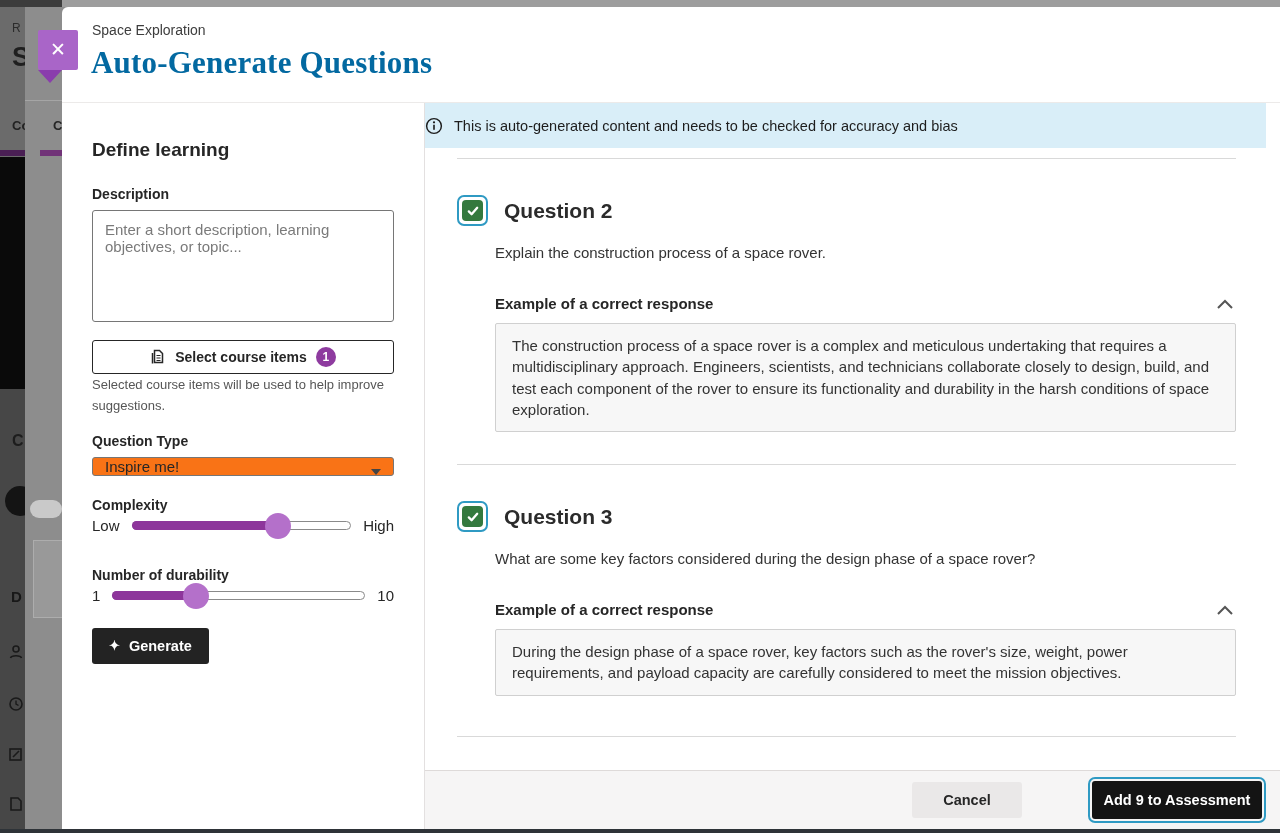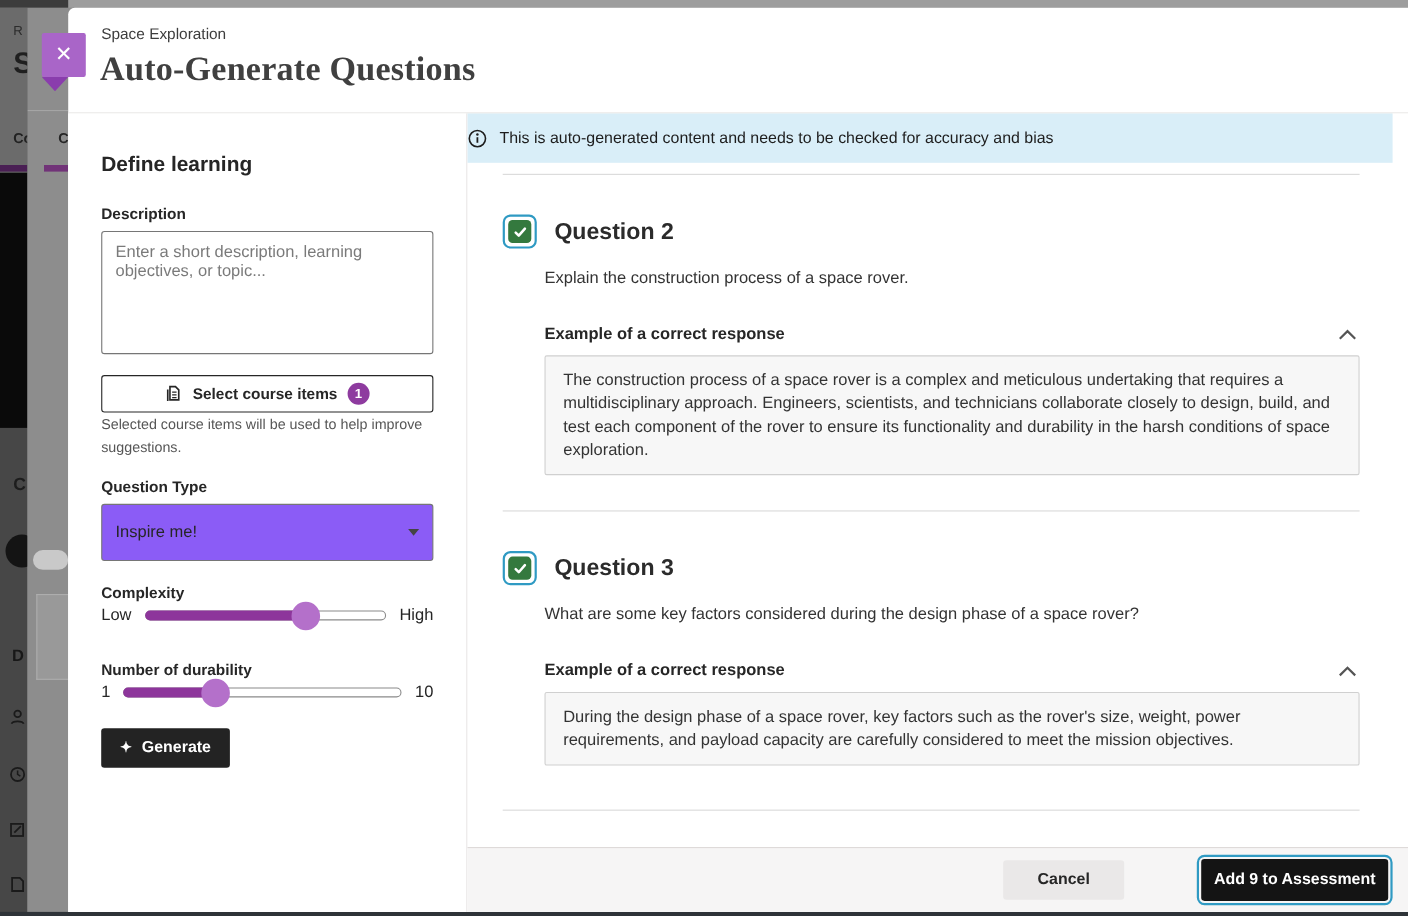--- a/index.html
+++ b/index.html
@@ -30,21 +30,21 @@
   .top-strip { position: absolute; left: 0; top: 0; width: 1280px; height: 7px; background: #9d9d9d; }
   .top-strip-dark { position: absolute; left: 0; top: 0; width: 62px; height: 7px; background: #3c3c3c; }
   .bottom-strip { position: absolute; left: 0; top: 829px; width: 1280px; height: 4px; background: #2e3338; }
 
   
   .modal { position: absolute; left: 62px; top: 7px; width: 1218px; height: 822px;
            background: #fff; border-radius: 6px 0 0 0; display: flex; flex-direction: column; }
   .m-header { position: relative; height: 96px; flex: 0 0 96px; border-bottom: 1px solid #eceae9; padding-left: 30px; }
   .eyebrow { position: absolute; left: 30px; top: 15px; font-size: 14px; color: #3d3d3d; }
   .m-title { position: absolute; left: 29px; top: 38px; font-family: "Liberation Serif", "DejaVu Serif", serif;
-             font-size: 31px; font-weight: 700; color: #404040; letter-spacing: .2px; }
+             font-size: 31px; font-weight: 700; color: #0369a1; letter-spacing: .2px; }
   .close-btn { position: absolute; left: -24px; top: 23px; width: 40px; height: 40px; background: #a965c8;
                border: 0; cursor: pointer; color: #fff; font-size: 19px; line-height: 40px; text-align: center;
                border-radius: 2px; z-index: 5; font-family: "Liberation Sans", sans-serif; }
   .close-tail { position: absolute; left: -24px; top: 63px; width: 24px; height: 13px; background: #8a3dad;
                 clip-path: polygon(0 0, 100% 0, 50% 100%); z-index: 5; }
 
   .m-body { display: flex; flex: 1; min-height: 0; }
 
   
   .panel { flex: 0 0 363px; border-right: 1px solid #e3e0e0; padding: 36px 30px 0 30px; background: #fff; }
@@ -55,23 +55,23 @@
               color: #262626; resize: none; }
   .desc-box::placeholder { color: #7a7a7a; }
   .sel-btn { margin-top: 14px; width: 100%; height: 34px; background: #fff; border: 1px solid #262626;
              border-radius: 3px; display: flex; align-items: center; justify-content: center; gap: 9px;
              font-size: 14px; font-weight: 700; color: #262626; cursor: pointer;
              font-family: "Liberation Sans", sans-serif; }
   .badge { display: inline-flex; align-items: center; justify-content: center; width: 20px; height: 20px;
            border-radius: 50%; background: #8e3b9f; color: #fff; font-size: 12px; font-weight: 700; }
   .helper { font-size: 13px; color: #565656; line-height: 1.65; }
   .qt-label { margin-top: 16px; }
-  .select { margin-top: 8px; width: 100%; height: 52px; border: 1px solid #767676; border-radius: 3px;
-            display: flex; align-items: center; justify-content: space-between; padding: 0 12px;
-            font-size: 15px; color: #262626; cursor: pointer; background: #8b5cf6; }
+  .select { margin-top: 8px; width: 100%; height: 19px; border: 1px solid #767676; border-radius: 3px;
+            display: flex; align-items: flex-end; justify-content: space-between; padding: 0 12px;
+            font-size: 15px; color: #262626; cursor: pointer; background: #f97316; }
   .caret { width: 0; height: 0; border-left: 5px solid transparent; border-right: 5px solid transparent;
            border-top: 6px solid #444; }
   .slider-row { margin-top: 0; display: flex; align-items: center; gap: 12px; height: 26px; }
   .s-end { font-size: 15px; color: #262626; flex: 0 0 auto; }
   .track { position: relative; flex: 1; height: 9px; border: 1px solid #8a8a8a; border-radius: 6px; background: #fff; }
   .fill { position: absolute; left: -1px; top: -1px; height: 9px; background: #8d359b; border-radius: 6px 0 0 6px; }
   .thumb { position: absolute; top: 50%; transform: translate(-50%,-50%); width: 26px; height: 26px;
            border-radius: 50%; background: #b470ca; cursor: grab; }
   .gen-btn { margin-top: 19px; height: 36px; padding: 0 17px; background: #232323; color: #fff; border: 0;
              border-radius: 3px; font-size: 14.5px; font-weight: 700; display: inline-flex; align-items: center;

